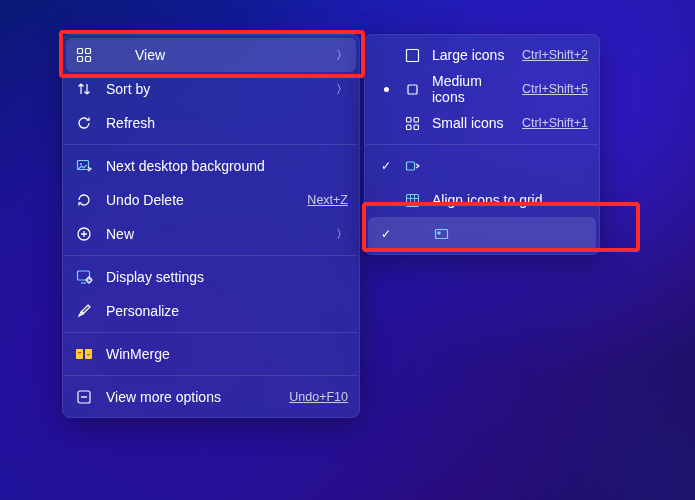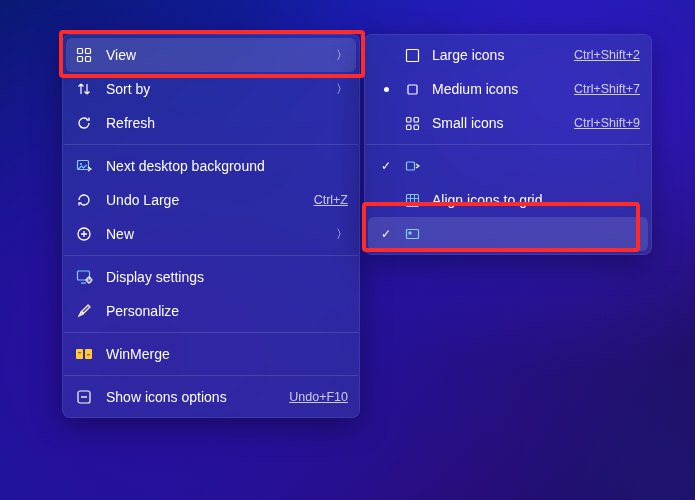--- a/index.html
+++ b/index.html
@@ -23,33 +23,34 @@
   }
   .menu {
     position: absolute;
     border-radius: 8px;
     background: rgba(60, 75, 175, 0.42);
     backdrop-filter: blur(8px);
     box-shadow: 0 8px 30px rgba(0,0,0,0.35), inset 0 0 0 1px rgba(255,255,255,0.08);
     padding: 4px 0;
   }
   .menu.main { left: 62px; top: 34px; width: 298px; }
-  .menu.sub  { left: 364px; top: 34px; width: 288px; }
+  .menu.sub  { left: 364px; top: 34px; width: 236px; }
   .row {
     display: flex;
     align-items: center;
     height: 34px;
     padding: 0 12px 0 12px;
     position: relative;
   }
   .row.hover {
     background: rgba(255,255,255,0.12);
     border-radius: 6px;
     margin: 0 4px;
     padding: 0 8px 0 8px;
+    gap: 29px;
   }
   .sep {
     height: 1px;
     background: rgba(255,255,255,0.12);
     margin: 4px 2px;
   }
   .icon-slot {
     width: 20px;
     height: 20px;
     display: flex;
@@ -136,22 +137,22 @@
     </span>
     <span class="label">Next desktop background</span>
   </div>
 
   <div class="row">
     <span class="icon-slot">
       <svg width="16" height="16" viewBox="0 0 16 16" fill="none" stroke="#fff" stroke-width="1.3">
         <path d="M3 8a5 5 0 1 1 1.8 3.85M3 13.5V11h2.5"></path>
       </svg>
     </span>
-    <span class="label">Undo Large</span>
-    <span class="shortcut">Ctrl+Z</span>
+    <span class="label">Undo Delete</span>
+    <span class="shortcut">Next+Z</span>
   </div>
 
   <div class="row">
     <span class="icon-slot">
       <svg width="16" height="16" viewBox="0 0 16 16" fill="none" stroke="#fff" stroke-width="1.3">
         <circle cx="8" cy="8" r="6"></circle>
           <path d="M8 5v6M5 8h6"></path>
       </svg>
     </span>
     <span class="label">New</span>
@@ -200,21 +201,21 @@
 
   <div class="row">
     <span class="icon-slot">
       <svg width="16" height="16" viewBox="0 0 16 16" fill="none" stroke="#fff" stroke-width="1.2">
         <rect x="2" y="2" width="12" height="12" rx="2"></rect>
         <circle cx="6" cy="8" r="0.9" fill="#fff" stroke="none"></circle>
         <circle cx="8" cy="8" r="0.9" fill="#fff" stroke="none"></circle>
         <circle cx="10" cy="8" r="0.9" fill="#fff" stroke="none"></circle>
       </svg>
     </span>
-    <span class="label">Show icons options</span>
+    <span class="label">View more options</span>
     <span class="shortcut">Undo+F10</span>
   </div>
 </div>
 
 <div class="menu sub">
 
   <div class="row">
     <span class="check-slot"></span>
     <span class="icon-slot">
       <svg width="15" height="15" viewBox="0 0 15 15" fill="none" stroke="#fff" stroke-width="1.2">
@@ -228,35 +229,35 @@
   <div class="row">
     <span class="check-slot">
         <span class="dot"></span>
       </span>
     <span class="icon-slot">
       <svg width="15" height="15" viewBox="0 0 15 15" fill="none" stroke="#fff" stroke-width="1.2">
           <rect x="3" y="3" width="9" height="9" rx="1"></rect>
         </svg>
     </span>
     <span class="label">Medium icons</span>
-    <span class="shortcut">Ctrl+Shift+7</span>
+    <span class="shortcut">Ctrl+Shift+5</span>
   </div>
 
   <div class="row">
     <span class="check-slot"></span>
     <span class="icon-slot">
       <svg width="15" height="15" viewBox="0 0 15 15" fill="none" stroke="#fff" stroke-width="1.1">
         <rect x="1.5" y="1.5" width="4.5" height="4.5" rx="1"></rect>
           <rect x="9" y="1.5" width="4.5" height="4.5" rx="1"></rect>
         <rect x="1.5" y="9" width="4.5" height="4.5" rx="1"></rect>
           <rect x="9" y="9" width="4.5" height="4.5" rx="1"></rect>
       </svg>
     </span>
     <span class="label">Small icons</span>
-    <span class="shortcut">Ctrl+Shift+9</span>
+    <span class="shortcut">Ctrl+Shift+1</span>
   </div>
 
   <div class="sep"></div>
 
   <div class="row">
     <span class="check-slot">✓</span>
     <span class="icon-slot">
       <svg width="15" height="15" viewBox="0 0 15 15" fill="none" stroke="#7fd0ff" stroke-width="1.2">
         <rect x="1.5" y="3" width="8" height="8" rx="1"></rect>
           <path d="M11 5l3 2-3 2" stroke="#fff"></path>

